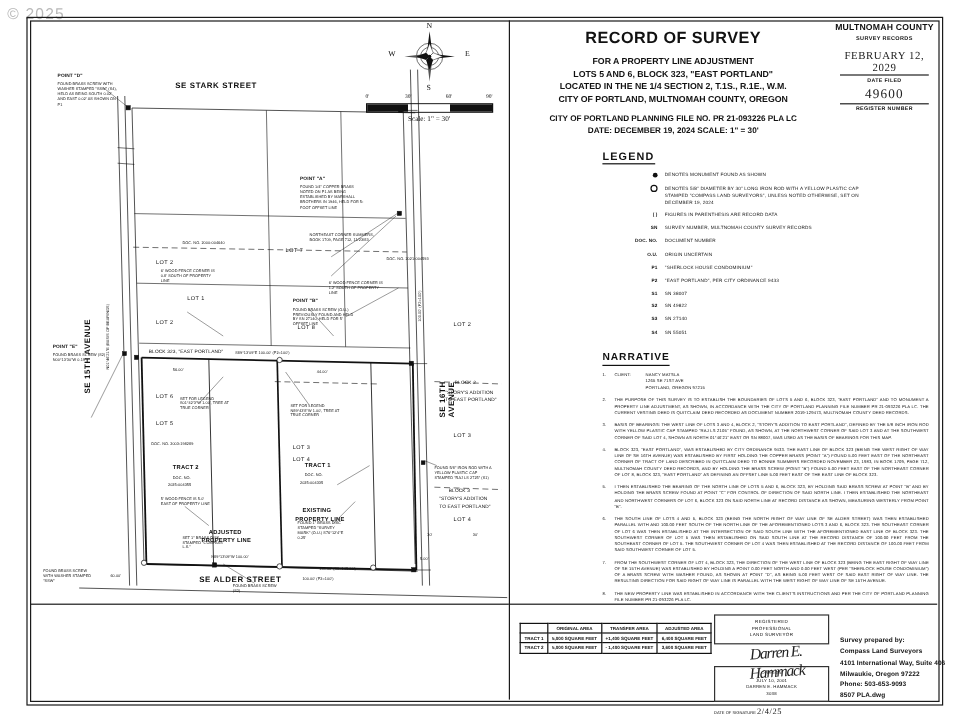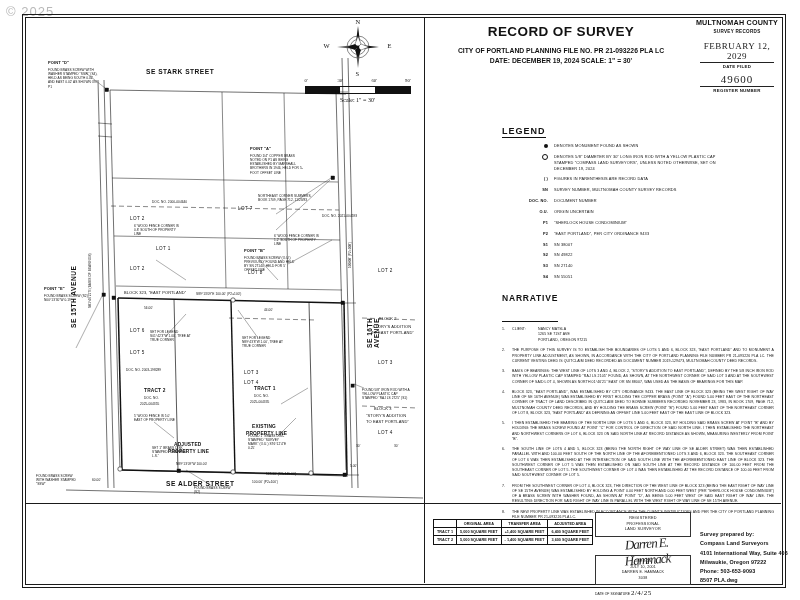--- a/index.html
+++ b/index.html
@@ -79,21 +79,21 @@
   .legend{position:absolute;left:502px;top:120px;width:230px;}
   .legend-h{font-size:9px;font-weight:bold;letter-spacing:1px;border-bottom:1.4px solid #111;display:inline-block;padding-bottom:1px;}
   .lg-row{display:flex;margin-top:5px;font-size:3.9px;line-height:1.5;letter-spacing:.15px;}
   .lg-sym{width:46px;flex:0 0 46px;text-align:right;padding-right:6px;font-size:3.9px;font-weight:bold;}
   .lg-txt{flex:1;}
   .dot-filled{display:inline-block;width:4px;height:4px;border-radius:50%;background:#111;vertical-align:middle;}
   .dot-open{display:inline-block;width:4px;height:4px;border-radius:50%;border:.8px solid #111;background:#fff;vertical-align:middle;}
 
   
   .narr{position:absolute;left:502px;top:287px;width:272px;}
-  .narr-h{font-size:8.5px;font-weight:bold;letter-spacing:.8px;border-bottom:1.3px solid #111;display:inline-block;padding-bottom:18px;text-align:right;}
+  .narr-h{font-size:8.5px;font-weight:bold;letter-spacing:.8px;border-bottom:1.3px solid #111;display:inline-block;padding-bottom:2px;text-align:right;}
   .narr-item{display:flex;margin-top:5px;font-size:3.5px;line-height:1.5;text-align:justify;letter-spacing:.1px;}
   .narr-num{width:10px;flex:0 0 10px;}
   .narr-body{flex:1;}
   .client-tbl{display:flex;font-size:3.5px;line-height:1.55;}
   .client-lbl{width:26px;flex:0 0 26px;}
 
   
   .areatbl{position:absolute;left:433px;top:519px;border-collapse:collapse;font-size:3.8px;}
   .areatbl td,.areatbl th{border:.8px solid #111;padding:1.6px 3px;text-align:center;font-weight:bold;white-space:nowrap;}
   .areatbl th{font-size:3.8px;}
@@ -136,20 +136,26 @@
   <div class="watermark">© 2025</div>
 
   <div class="border-outer"></div>
   <div class="border-inner"></div>
   <div class="col-divider"></div>
   <div class="row-divider"></div>
   <div class="row-divider2"></div>
 
   <div class="title-block">
     <div class="title-main">RECORD OF SURVEY</div>
+    <div class="title-sub">
+      <div>FOR A PROPERTY LINE ADJUSTMENT</div>
+      <div>LOTS 5 AND 6, BLOCK 323, "EAST PORTLAND"</div>
+      <div>LOCATED IN THE NE 1/4 SECTION 2, T.1S., R.1E., W.M.</div>
+      <div>CITY OF PORTLAND, MULTNOMAH COUNTY, OREGON</div>
+    </div>
     <div class="title-file">
       <div>CITY OF PORTLAND PLANNING FILE NO. PR 21-093226 PLA LC</div>
       <div>DATE:  DECEMBER 19, 2024      SCALE:  1" = 30'</div>
     </div>
   </div>
 
   <div class="county-box">
     <div class="county-name">MULTNOMAH COUNTY</div>
     <div class="county-sub">SURVEY RECORDS</div>
     <div class="hand">FEBRUARY 12, 2029</div>

